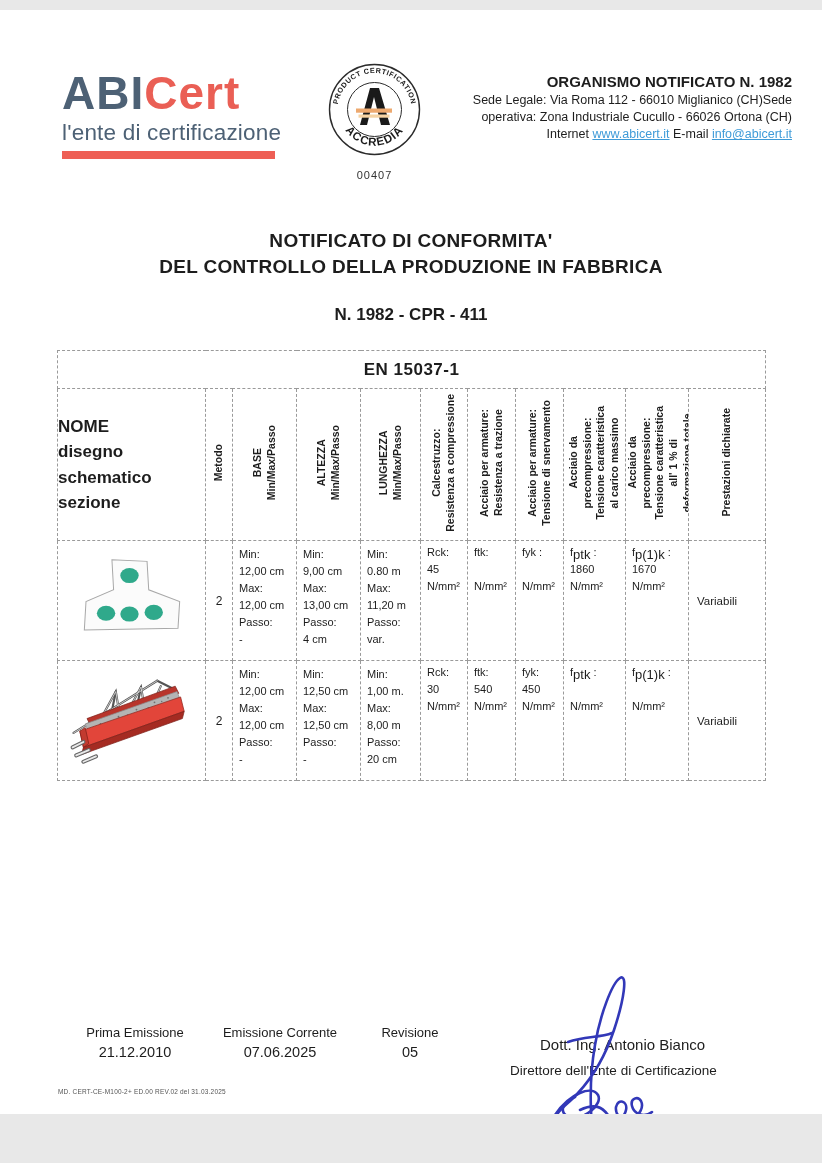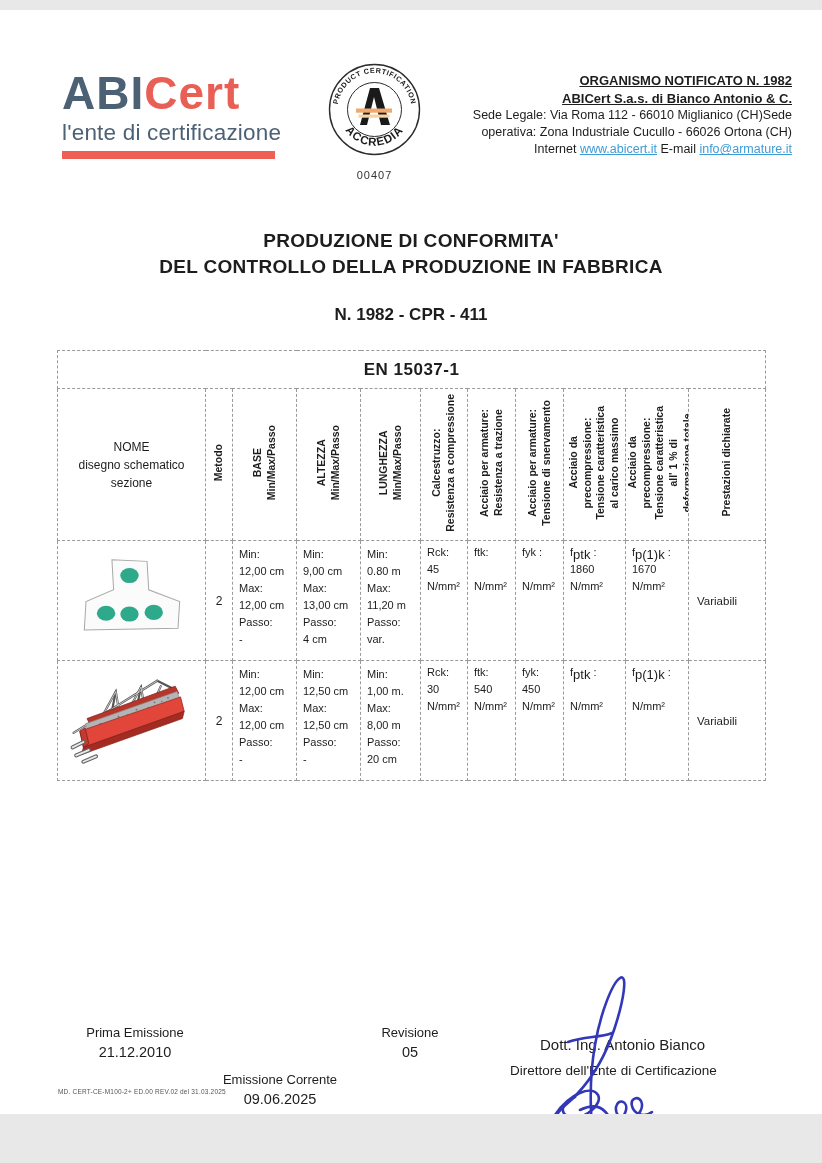--- a/index.html
+++ b/index.html
@@ -11,35 +11,35 @@
   .logo-word { font-size:46px; font-weight:bold; letter-spacing:1px; line-height:1; }
   .logo-abi { color:#4d6175; }
   .logo-cert { color:#ea5f55; }
   .logo-tagline { font-size:22.5px; color:#4d6175; margin-top:4px; letter-spacing:0.2px; }
   .logo-bar { margin-top:5px; width:213px; height:8px; background:#ee5f55; }
 
   .accredia-wrap { position:absolute; left:327px; top:52px; width:95px; text-align:center; }
   .accredia-number { font-size:11px; color:#333; margin-top:8px; letter-spacing:1px; }
 
   .org-block { position:absolute; left:430px; top:62px; width:362px; text-align:right; line-height:1.36; }
-  .org-bold { font-size:13px; font-weight:bold;text-decoration:underline; }
+  .org-bold { font-size:15px; font-weight:bold; }
   .org-line { font-size:12.5px; }
   .org-link { color:#3f9bd8; text-decoration:underline; }
 
   
   .title-block { position:absolute; left:0; top:218px; width:822px; text-align:center; }
   .title-l1, .title-l2 { font-size:19px; font-weight:bold; letter-spacing:0.3px; line-height:1.35; }
   .title-num { font-size:17px; font-weight:bold; margin-top:26px; }
 
   
   .cert-table { position:absolute; left:57px; top:340px; width:708px; border-collapse:collapse; table-layout:fixed; }
   .cert-table td { border:1px dashed #9a9a9a; vertical-align:top; overflow:hidden; }
   .std-cell { height:38px; text-align:center; vertical-align:middle !important; font-size:17px; font-weight:bold; letter-spacing:0.5px; }
   .head-row td { height:152px; vertical-align:middle !important; }
-  .h-nome { text-align:center; font-weight:normal; font-size:12px; line-height:1.5; white-space:pre-line; }
+  .h-nome { text-align:left; font-weight:bold; font-size:17px; line-height:1.5; white-space:pre-line; }
   .rot-cell { text-align:center; }
   .vtext { display:inline-block; writing-mode:vertical-rl; transform:rotate(180deg); white-space:pre-line; font-weight:bold; font-size:10.5px; line-height:1.3; text-align:center; max-height:148px; }
   .data-row td { height:120px; }
   .img-cell { text-align:center; vertical-align:middle !important; }
   .center-cell { text-align:center; vertical-align:middle !important; font-size:12px; }
   .val-cell { font-size:11px; line-height:1.55; padding:5px 3px 3px 6px; white-space:pre-line; }
   .spec-cell { font-size:11px; padding:5px 2px 3px 6px; }
   .spec-label { height:17px; }
   .spec-label sub { font-size:13px; }
   .spec-value { height:17px; }
@@ -83,28 +83,27 @@
       </text>
       <path d="M 33,63 L 43,26 L 52,26 L 63,63 L 54,63 L 47,35 L 40,63 Z" fill="#1a1a1a"></path>
       <rect x="29" y="46.5" width="36" height="4.2" fill="#eda96f"></rect>
       <rect x="31.5" y="52.5" width="31" height="3.2" fill="#f6d3a4"></rect>
     </svg>
     <div class="accredia-number">00407</div>
   </div>
 
   <div class="org-block">
     <div class="org-bold">ORGANISMO NOTIFICATO N. 1982</div>
-    <div class="org-bold">ABICert S.a.s. di Bianco Antonio &amp; C.</div>
     <div class="org-line">Sede Legale: Via Roma 112 - 66010 Miglianico (CH)Sede</div>
     <div class="org-line">operativa: Zona Industriale Cucullo - 66026 Ortona (CH)</div>
-    <div class="org-line"><span>Internet </span><span class="org-link">www.abicert.it</span><span>  E-mail </span><span class="org-link">info@armature.it</span></div>
+    <div class="org-line"><span>Internet </span><span class="org-link">www.abicert.it</span><span>  E-mail </span><span class="org-link">info@abicert.it</span></div>
   </div>
 
   <div class="title-block">
-    <div class="title-l1">PRODUZIONE DI CONFORMITA'</div>
+    <div class="title-l1">NOTIFICATO DI CONFORMITA'</div>
     <div class="title-l2">DEL CONTROLLO DELLA PRODUZIONE IN FABBRICA</div>
     <div class="title-num">N. 1982 - CPR - 411</div>
   </div>
 
   <table class="cert-table">
     <colgroup>
       <col style="width:148px">
         <col style="width:27px">
         <col style="width:64px">
         <col style="width:64px">
@@ -300,23 +299,23 @@
       </td>
       <td class="prest-cell">Variabili</td>
     </tr>
   </tbody>
     </table>
 
   <div class="foot-item" style="left:70px; top:1015px; width:130px;">
     <div class="foot-label">Prima Emissione</div>
     <div class="foot-value">21.12.2010</div>
   </div>
-  <div class="foot-item" style="left:210px; top:1062px; width:140px;">
+  <div class="foot-item" style="left:210px; top:1015px; width:140px;">
     <div class="foot-label">Emissione Corrente</div>
-    <div class="foot-value">09.06.2025</div>
+    <div class="foot-value">07.06.2025</div>
   </div>
   <div class="foot-item" style="left:368px; top:1015px; width:84px;">
     <div class="foot-label">Revisione</div>
     <div class="foot-value">05</div>
   </div>
   <div class="doc-code">MD. CERT-CE-M100-2+ ED.00 REV.02 del 31.03.2025</div>
 
   <div class="signer-name">Dott. Ing. Antonio Bianco</div>
   <div class="signer-title">Direttore dell'Ente di Certificazione</div>
   <div class="page-indicator">Pagina 2 di 2</div>

